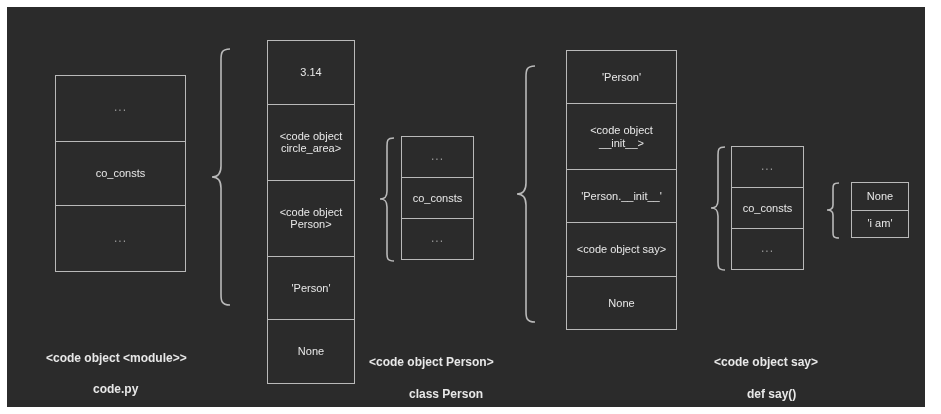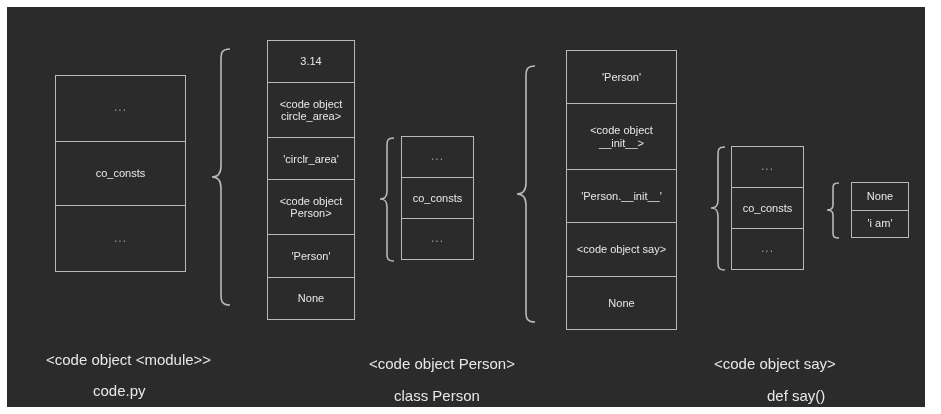--- a/index.html
+++ b/index.html
@@ -28,22 +28,23 @@
     padding:0 2px;
     box-sizing:border-box;
     border-bottom:1.5px solid #b9b9b9;
     white-space:pre-line;
   }
   .cell:last-child{border-bottom:none;}
   .cell.dots{color:#9a9a9a;font-size:12px;letter-spacing:1px;}
   .caption{
     position:absolute;
     color:#e8e8e8;
-    font-size:15px;
+    font-size:12px;
     white-space:nowrap;
+    font-weight:bold;
   }
   .brace{position:absolute;}
   .brace svg{display:block;overflow:visible;}
 </style>
 </head>
 <body>
 
 <div id="canvas">
 
   <div class="box" id="g1-owner" style="left:48px;top:68px;width:131px;height:197px;">
@@ -51,25 +52,24 @@
     <div class="cell">co_consts</div>
     <div class="cell dots">...</div>
   </div>
 
   <div class="brace" style="left:200px;top:41px;">
     <svg width="30" height="258" viewBox="0 0 30 258">
       <path d="M 23 1 C 14 1 14 6 14 12 L 14 118 C 14 126 11 129 5 129 C 11 129 14 132 14 140 L 14 246 C 14 252 14 257 23 257" fill="none" stroke="#b9b9b9" stroke-width="1.6"></path>
     </svg>
   </div>
 
-  <div class="box" id="g1-consts" style="left:260px;top:33px;width:88px;height:280px;">
+  <div class="box" id="g1-consts" style="left:260px;top:33px;width:88px;height:344px;">
     <div class="cell">3.14</div>
     <div class="cell">&lt;code object
 circle_area&gt;</div>
-    <div class="cell">'circlr_area'</div>
     <div class="cell">&lt;code object
 Person&gt;</div>
     <div class="cell">'Person'</div>
     <div class="cell">None</div>
   </div>
 
   <div class="caption" style="left:39px;top:344px;">&lt;code object &lt;module&gt;&gt;</div>
   <div class="caption" style="left:86px;top:375px;">code.py</div>
 
   <div class="brace" style="left:368px;top:130px;">
@@ -93,21 +93,21 @@
   <div class="box" id="g2-consts" style="left:559px;top:43px;width:111px;height:280px;">
     <div class="cell">'Person'</div>
     <div class="cell">&lt;code object
 __init__&gt;</div>
     <div class="cell">'Person.__init__'</div>
     <div class="cell">&lt;code object say&gt;</div>
     <div class="cell">None</div>
   </div>
 
   <div class="caption" style="left:362px;top:348px;">&lt;code object Person&gt;</div>
-  <div class="caption" style="left:387px;top:380px;">class Person</div>
+  <div class="caption" style="left:402px;top:380px;">class Person</div>
 
   <div class="brace" style="left:699px;top:139px;">
     <svg width="24" height="126" viewBox="0 0 24 126">
       <path d="M 19 1 C 12 1 12 4 12 9 L 12 54 C 12 60 10 62 5 62 C 10 62 12 64 12 70 L 12 116 C 12 121 12 124 19 124" fill="none" stroke="#b9b9b9" stroke-width="1.6"></path>
     </svg>
   </div>
 
   <div class="box" id="g3-owner" style="left:724px;top:139px;width:73px;height:124px;">
     <div class="cell dots">...</div>
     <div class="cell">co_consts</div>
@@ -119,15 +119,15 @@
       <path d="M 17 1 C 11 1 11 3 11 7 L 11 23 C 11 27 9 28 5 28 C 9 28 11 29 11 33 L 11 50 C 11 54 11 56 17 56" fill="none" stroke="#b9b9b9" stroke-width="1.6"></path>
     </svg>
   </div>
 
   <div class="box" id="g3-consts" style="left:844px;top:175px;width:58px;height:56px;">
     <div class="cell">None</div>
     <div class="cell">'i am'</div>
   </div>
 
   <div class="caption" style="left:707px;top:348px;">&lt;code object say&gt;</div>
-  <div class="caption" style="left:760px;top:380px;">def say()</div>
+  <div class="caption" style="left:740px;top:380px;">def say()</div>
 
 </div>
 
 </body></html>

